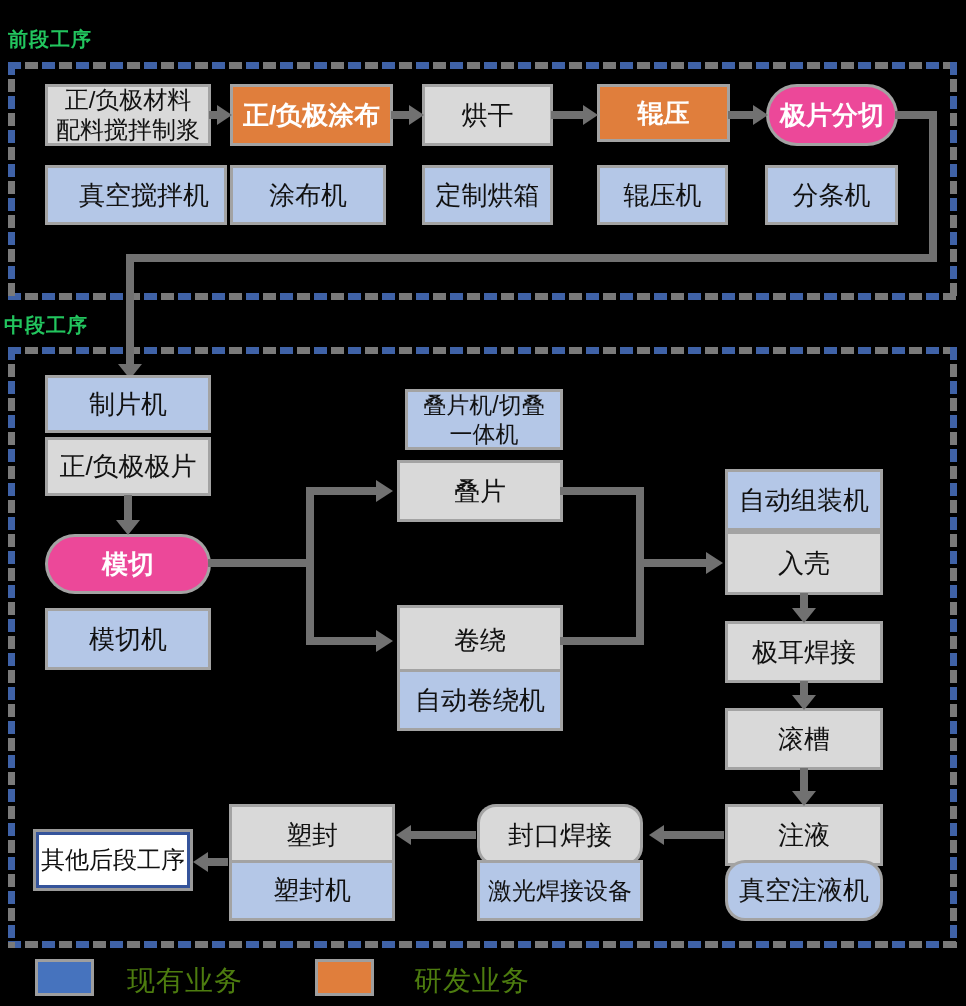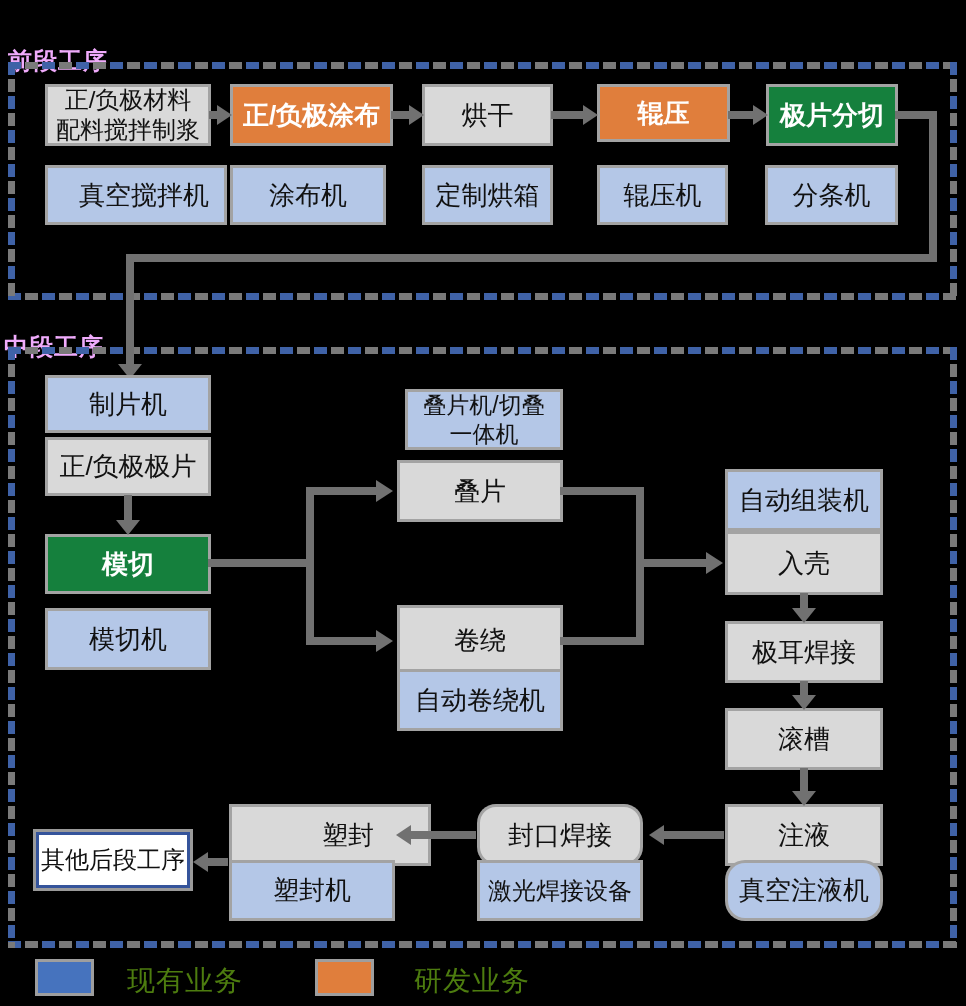--- a/index.html
+++ b/index.html
@@ -1,39 +1,39 @@
 <!DOCTYPE html>
 <html><head>
 <meta charset="utf-8">
 <style>
   html,body{margin:0;padding:0;background:#000;}
   #canvas{
     position:relative;width:966px;height:1006px;background:#000;overflow:hidden;
     font-family:"Liberation Sans","DejaVu Sans",sans-serif;
   }
   .sec-title{
-    position:absolute;font-size:24px;font-weight:700;color:#f0abfc;letter-spacing:1px;margin-top:19px;
+    position:absolute;font-size:20px;font-weight:700;color:#22c55e;letter-spacing:1px;
   }
   
   .sec{position:absolute;}
   .sec .e{position:absolute;}
   .sec .e.h{height:7px;left:0;right:0;
     background:repeating-linear-gradient(90deg,#3f62a7 0 13px,transparent 13px 17px,#7a7a7a 17px 30px,transparent 30px 34px);}
   .sec .e.v{width:7px;top:0;bottom:0;
     background:repeating-linear-gradient(180deg,#3f62a7 0 13px,transparent 13px 17px,#7a7a7a 17px 30px,transparent 30px 34px);}
   .sec .e.t{top:0}.sec .e.b{bottom:0}.sec .e.l{left:0}.sec .e.r{right:0}
 
   .box{
     position:absolute;display:flex;align-items:center;justify-content:center;
     text-align:center;font-size:26px;color:#111;box-shadow:0 0 0 3px #a3a3a3;
     line-height:1.25;
   }
   .box.gray{background:#d9d9d9;}
   .box.lblue{background:#b4c7e7;}
-  .box.dblue{background:#15803d;color:#fff;font-weight:700;}
+  .box.dblue{background:#ec4899;color:#fff;font-weight:700;border-radius:28px;}
   .box.orange{background:#e07e3c;color:#fff;font-weight:700;}
   .box.white{background:#fff;border:3px solid #35549b;box-shadow:0 0 0 3px #9a9a9a;}
   .box.two{font-size:23px;flex-direction:column;}
   .box.small-text{font-size:24px;}
   .box .ln{display:block;}
 
   .line{position:absolute;background:#717171;}
 
   .arrow-right{position:absolute;display:flex;align-items:center;}
   .arrow-right::before{content:"";flex:1;height:8px;background:#717171;}
@@ -130,21 +130,21 @@
   <div class="box gray" style="left:728px;top:711px;width:152px;height:56px;">滚槽</div>
   <div class="box gray" style="left:728px;top:807px;width:152px;height:56px;">注液</div>
   <div class="box lblue" style="left:728px;top:863px;width:152px;height:55px;border-radius:17px;">真空注液机</div>
 
   <div class="arrow-down" style="left:792px;top:593px;width:24px;height:30px;"></div>
   <div class="arrow-down" style="left:792px;top:681px;width:24px;height:29px;"></div>
   <div class="arrow-down" style="left:792px;top:768px;width:24px;height:38px;"></div>
 
   <div class="box gray" style="left:480px;top:807px;width:160px;height:56px;border-radius:16px;">封口焊接</div>
   <div class="box lblue small-text" style="left:480px;top:863px;width:160px;height:55px;">激光焊接设备</div>
-  <div class="box gray" style="left:232px;top:807px;width:160px;height:56px;padding-left:36px;">塑封</div>
+  <div class="box gray" style="left:232px;top:807px;width:160px;height:56px;">塑封</div>
   <div class="box lblue" style="left:232px;top:863px;width:160px;height:55px;">塑封机</div>
   <div class="box white small-text" style="left:36px;top:832px;width:148px;height:50px;">其他后段工序</div>
 
   <div class="arrow-left" style="left:649px;top:824px;width:75px;height:22px;"></div>
   <div class="arrow-left" style="left:396px;top:824px;width:80px;height:22px;"></div>
   <div class="arrow-left" style="left:193px;top:851px;width:35px;height:22px;"></div>
 
   <div class="legend-swatch" style="left:38px;top:962px;background:#4673be;"></div>
   <div class="legend-label" style="left:127px;top:962px;">现有业务</div>
   <div class="legend-swatch" style="left:318px;top:962px;background:#e07e3c;"></div>

